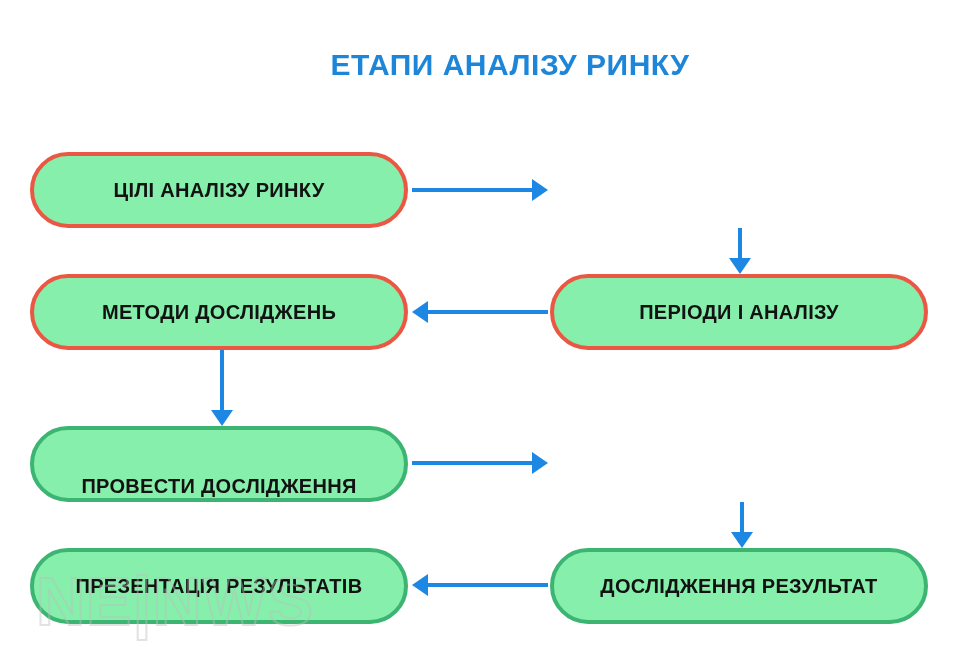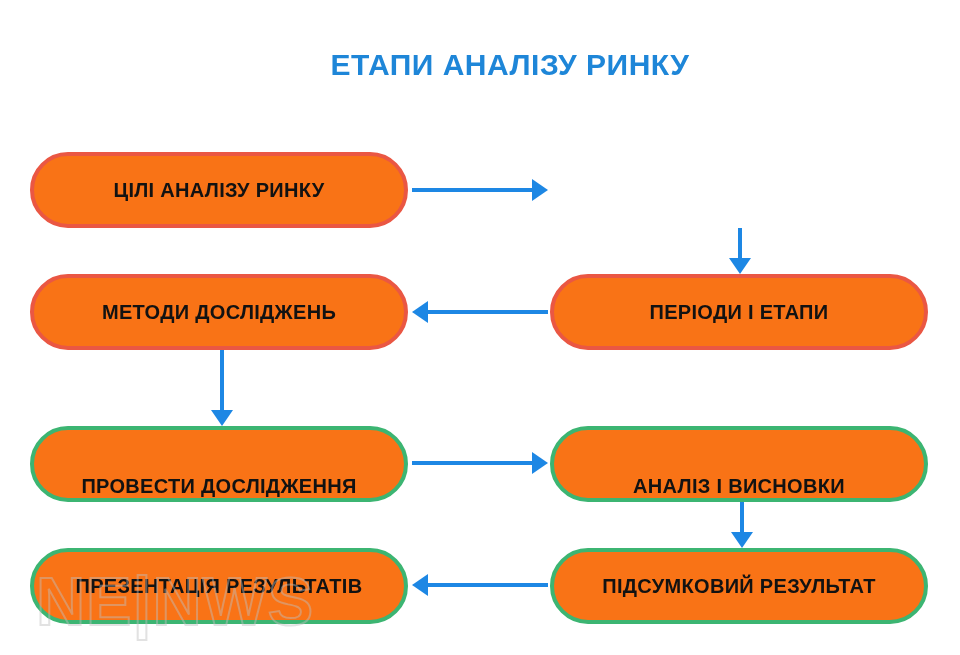--- a/index.html
+++ b/index.html
@@ -20,21 +20,21 @@
     font-size: 30px;
     font-weight: 700;
     letter-spacing: 0.5px;
     color: var(--title-blue, #1e86d8);
   }
   .box {
     position: absolute;
     box-sizing: border-box;
     width: 378px;
     height: 76px;
-    background: #f97316;
+    background: #86efac;
     border: 4px solid #cccccc;
     border-radius: 40px;
     display: flex;
     align-items: center;
     justify-content: center;
     text-align: center;
     font-size: 20px;
     font-weight: 700;
     letter-spacing: 0.3px;
     color: var(--box-text, #121212);
@@ -108,35 +108,32 @@
   <div class="title">ЕТАПИ АНАЛІЗУ РИНКУ</div>
 
   <div class="box red col-l row-1">
     <span>ЦІЛІ АНАЛІЗУ РИНКУ</span>
   </div>
 
   <div class="box red col-l row-2">
     <span>МЕТОДИ ДОСЛІДЖЕНЬ</span>
   </div>
   <div class="box red col-r row-2">
-    <span>ПЕРІОДИ І ЕТАПИ</span>
+    <span>ПЕРІОДИ І АНАЛІЗУ</span>
   </div>
 
   <div class="box green col-l row-3">
     <span>ПРОВЕСТИ ДОСЛІДЖЕННЯ</span>
-  </div>
-  <div class="box green col-r row-3">
-    <span>АНАЛІЗ І ВИСНОВКИ</span>
   </div>
 
   <div class="box green col-l row-4">
     <span>ПРЕЗЕНТАЦІЯ РЕЗУЛЬТАТІВ</span>
   </div>
   <div class="box green col-r row-4">
-    <span>ПІДСУМКОВИЙ РЕЗУЛЬТАТ</span>
+    <span>ДОСЛІДЖЕННЯ РЕЗУЛЬТАТ</span>
   </div>
 
   <div class="arrow-h dir-right" style="left:412px; top:188px;"></div>
   <div class="arrow-v" style="left:738px; top:228px; height:30px;"></div>
   <div class="arrow-h dir-left" style="left:428px; top:310px;"></div>
   <div class="arrow-v" style="left:220px; top:350px; height:60px;"></div>
   <div class="arrow-h dir-right" style="left:412px; top:461px;"></div>
   <div class="arrow-v" style="left:740px; top:502px; height:30px;"></div>
   <div class="arrow-h dir-left" style="left:428px; top:583px;"></div>
 

